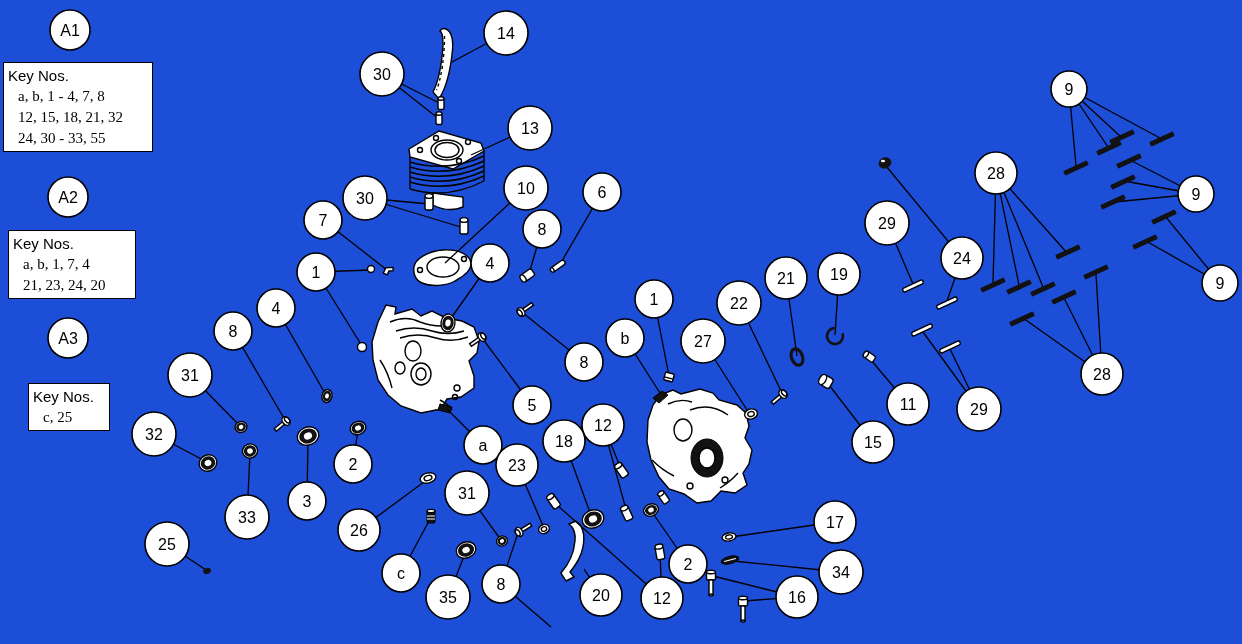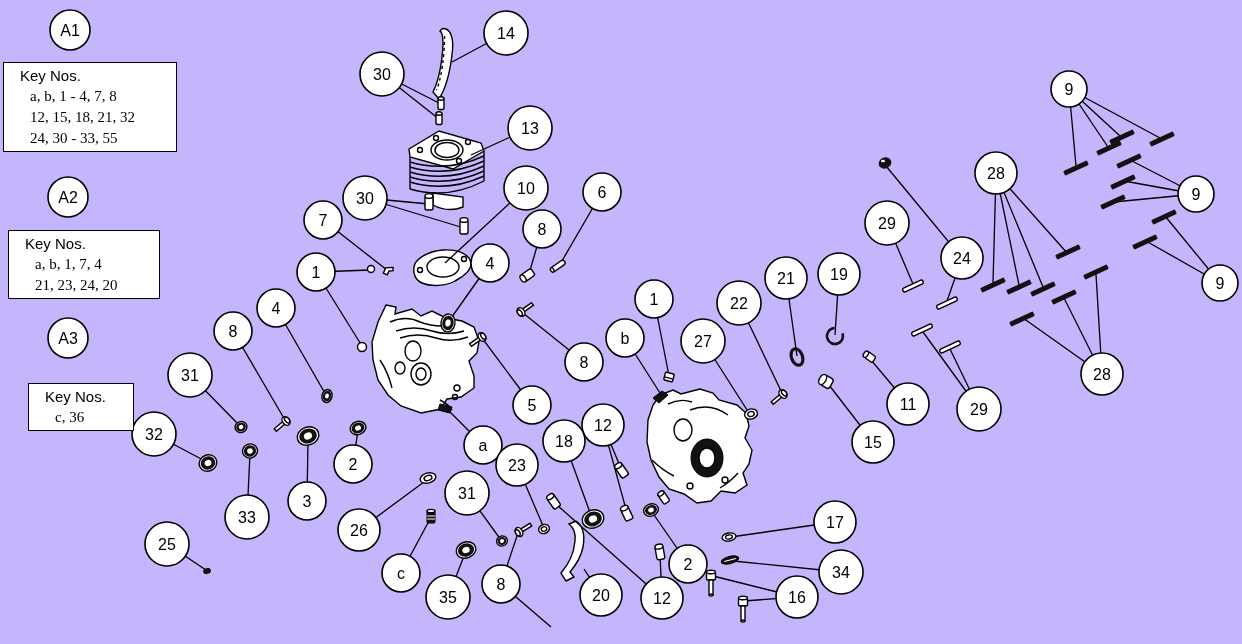--- a/index.html
+++ b/index.html
@@ -1,19 +1,19 @@
 <!DOCTYPE html>
 <html><head>
 <meta charset="utf-8">
 <style>
   html,body{margin:0;padding:0;background:#fff;}
-  .stage{position:relative;width:1242px;height:644px;background:#c4b5fd;overflow:hidden;
+  .stage{position:relative;width:1242px;height:644px;background:#1d4ed8;overflow:hidden;
          font-family:"Liberation Sans",sans-serif;color:#000;}
   svg{position:absolute;left:0;top:0;}
-  .keybox{position:absolute;border:1.7px solid #000;background:#fff;padding:2px 16px;
+  .keybox{position:absolute;border:1.7px solid #000;background:#fff;padding:2px 4px;
           font-size:15px;line-height:21px;white-space:nowrap;}
   .kline.indent{padding-left:10px;font-family:Liberation Serif, serif;}
   .ld{stroke:#000;stroke-width:1.3;fill:none;}
   .fw{fill:#fff;stroke:#000;stroke-width:1.4;}
   .fd{fill:#121212;stroke:#000;stroke-width:1;}
   .nofill{fill:none;stroke:#000;stroke-width:1.4;}
   text.blb{font-family:"Liberation Sans",sans-serif;fill:#000;}
   #keybox-a1{left:3px;top:62px;width:140px;}
   #keybox-a2{left:8px;top:230px;width:118px;}
   #keybox-a3{left:28px;top:383px;width:72px;}
@@ -617,16 +617,16 @@
   </div>
 
   <div class="keybox" id="keybox-a2">
     <div class="kline">Key Nos.</div>
     <div class="kline indent">a, b, 1, 7, 4</div>
     <div class="kline indent">21, 23, 24, 20</div>
   </div>
 
   <div class="keybox" id="keybox-a3">
     <div class="kline">Key Nos.</div>
-    <div class="kline indent">c, 36</div>
+    <div class="kline indent">c, 25</div>
   </div>
 
 </div>
 
 </body></html>

